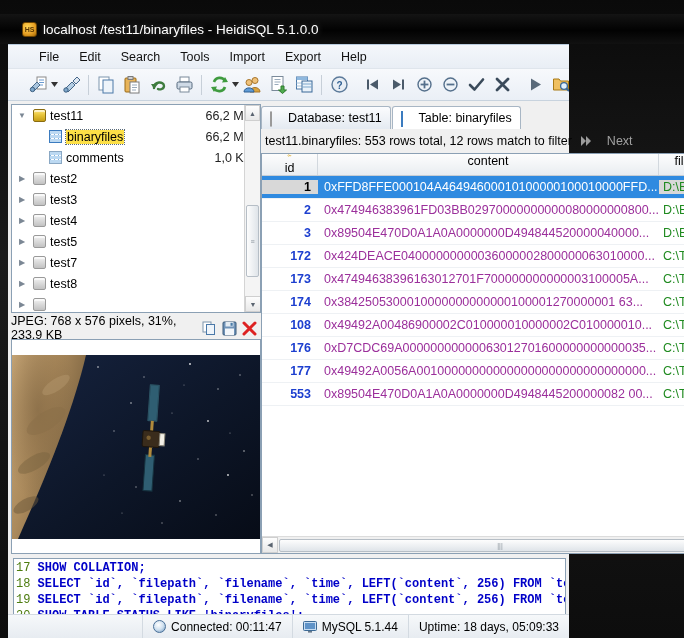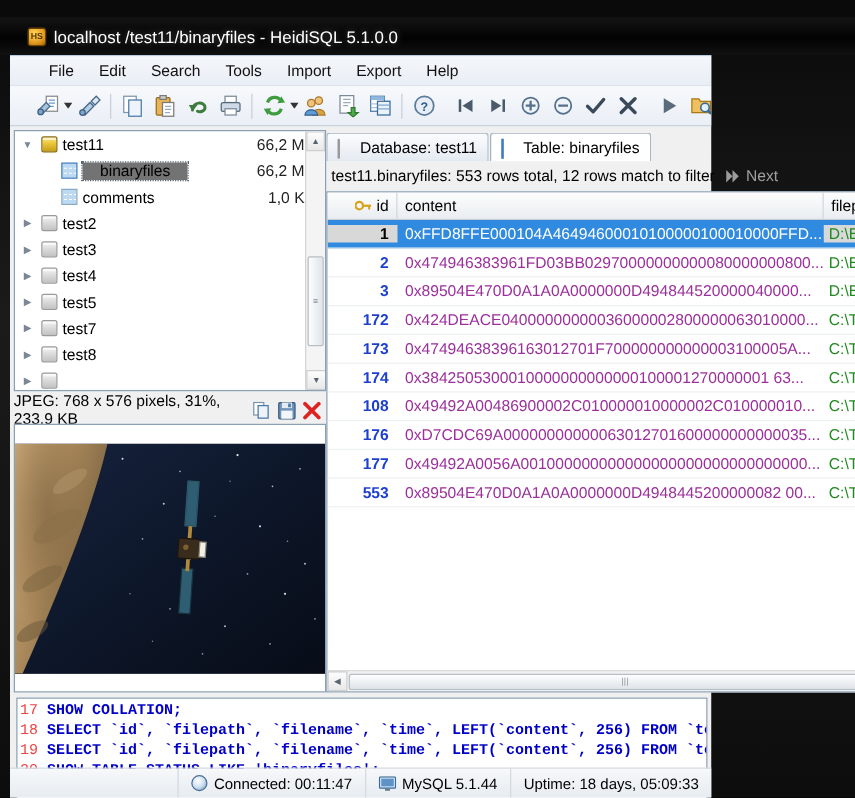--- a/index.html
+++ b/index.html
@@ -68,21 +68,21 @@
   
   #treebox {
     height:209px; background:#fff; border:1px solid #8ba0b4;
     position:relative; overflow:hidden;
   }
   .trow { height:21px; display:flex; align-items:center; padding-left:2px; font-size:12.5px; }
   .trow .expander { width:16px; text-align:center; color:#7b8794; font-size:8px; }
   .trow .ticon { width:18px; display:flex; align-items:center; justify-content:center; }
   .trow .tlabel { flex:1; padding-left:2px; }
   .trow .tsize { padding-right:8px; color:#222; }
-  .trow.sel .tlabel span { background:#737373; outline:1px dotted #5a6a7a; padding:0 14px; }
+  .trow.sel .tlabel span { background:#fde047; outline:1px dotted #5a6a7a; padding:0 1px; }
   .db-ico {
     width:13px; height:13px; border-radius:2px;
     background:linear-gradient(180deg,#ffe680 0%,#e8c53a 45%,#c79e16 100%);
     border:1px solid #8a6c10;
     box-shadow:inset 0 2px 0 rgba(255,255,255,.6);
   }
   .db-ico.grey {
     background:linear-gradient(180deg,#f4f4f4 0%,#dcdcdc 45%,#c2c2c2 100%);
     border-color:#9a9a9a;
   }
@@ -125,26 +125,26 @@
     background:linear-gradient(180deg,#fbfcfe,#e4eaf1);
   }
   .tab.active { background:#fff; }
   .tab-ico { width:13px; height:13px; }
   .monitor-ico {
     background:linear-gradient(180deg,#cfe2f5,#7fa9d4); border:1px solid #40658c;
     border-radius:2px;
   }
   #filterbar { height:24px; display:flex; align-items:center; gap:8px; font-size:12.5px;
     padding:0 4px; }
-  #nextbtn { display:flex; align-items:center; gap:4px; color:#a0a0a0; }
+  #nextbtn { display:flex; align-items:center; gap:14px; color:#a0a0a0; }
   
   #grid { flex:1; background:#fff; border:1px solid #8ba0b4; position:relative; overflow:hidden; }
   #gridhdr { height:22px; display:flex; background:linear-gradient(180deg,#fdfdfd,#e9edf1);
     border-bottom:1px solid #c6cdd4; font-size:12.5px; }
-  .gh { display:flex; align-items:center; padding:0 6px; border-right:1px solid #d2d8de; }
+  .gh { display:flex; align-items:center; padding:0 6px; border-right:1px solid #d2d8de;flex-direction:column; }
   .gh.id { width:56px; justify-content:flex-end; gap:4px; }
   .gh.content { flex:1; }
   .gh.filepath { width:62px; }
   .grow { height:23px; display:flex; font-size:12.5px; align-items:center;
     border-bottom:1px solid #eef1f4; }
   .gc-id { width:56px; text-align:right; padding-right:7px; color:#1d3fcf; font-weight:bold; }
   .gc-content { flex:1; padding-left:6px; color:#9b2f9b; white-space:nowrap; overflow:hidden; }
   .gc-path { width:62px; padding-left:4px; color:#1f8a1f; white-space:nowrap; overflow:hidden; }
   .grow.sel { background:#2f8ae0; }
   .grow.sel .gc-id { background:#d8d8d8; color:#000; }
@@ -158,21 +158,21 @@
     background:linear-gradient(180deg,#fdfdfd,#dfe4e9); border:1px solid #b6bec6;
     border-radius:2px; display:flex; align-items:center; justify-content:center;
     font-size:7px; color:#8a939c; }
   
   #sqllog {
     margin:4px 3px 0 5px; height:84px; background:#fff; border:1px solid #8ba0b4;
     font-family:"Liberation Mono", monospace; font-size:12px; overflow:hidden;
     padding:2px 0 0 2px;
   }
   .sqlline { height:16px; white-space:nowrap; }
-  .ln { color:#ef4444;font-family:Liberation Mono, monospace; }
+  .ln { color:#4d7c0f;font-family:Liberation Mono, monospace; }
   .kw { color:#0000c8; font-weight:bold; }
   
   #statusbar {
     position:absolute; left:0; bottom:0; width:100%; height:24px;
     display:flex; align-items:center; font-size:12px;
     background:linear-gradient(180deg,#f6f8fa,#e7ecf1); border-top:1px solid #d3dae1;
   }
   .st-cell { display:flex; align-items:center; gap:5px; padding:0 10px; height:100%;
     border-right:1px solid #d3dae1; }
   .st-cell:first-child { flex:1; border-right:1px solid #d3dae1; }

